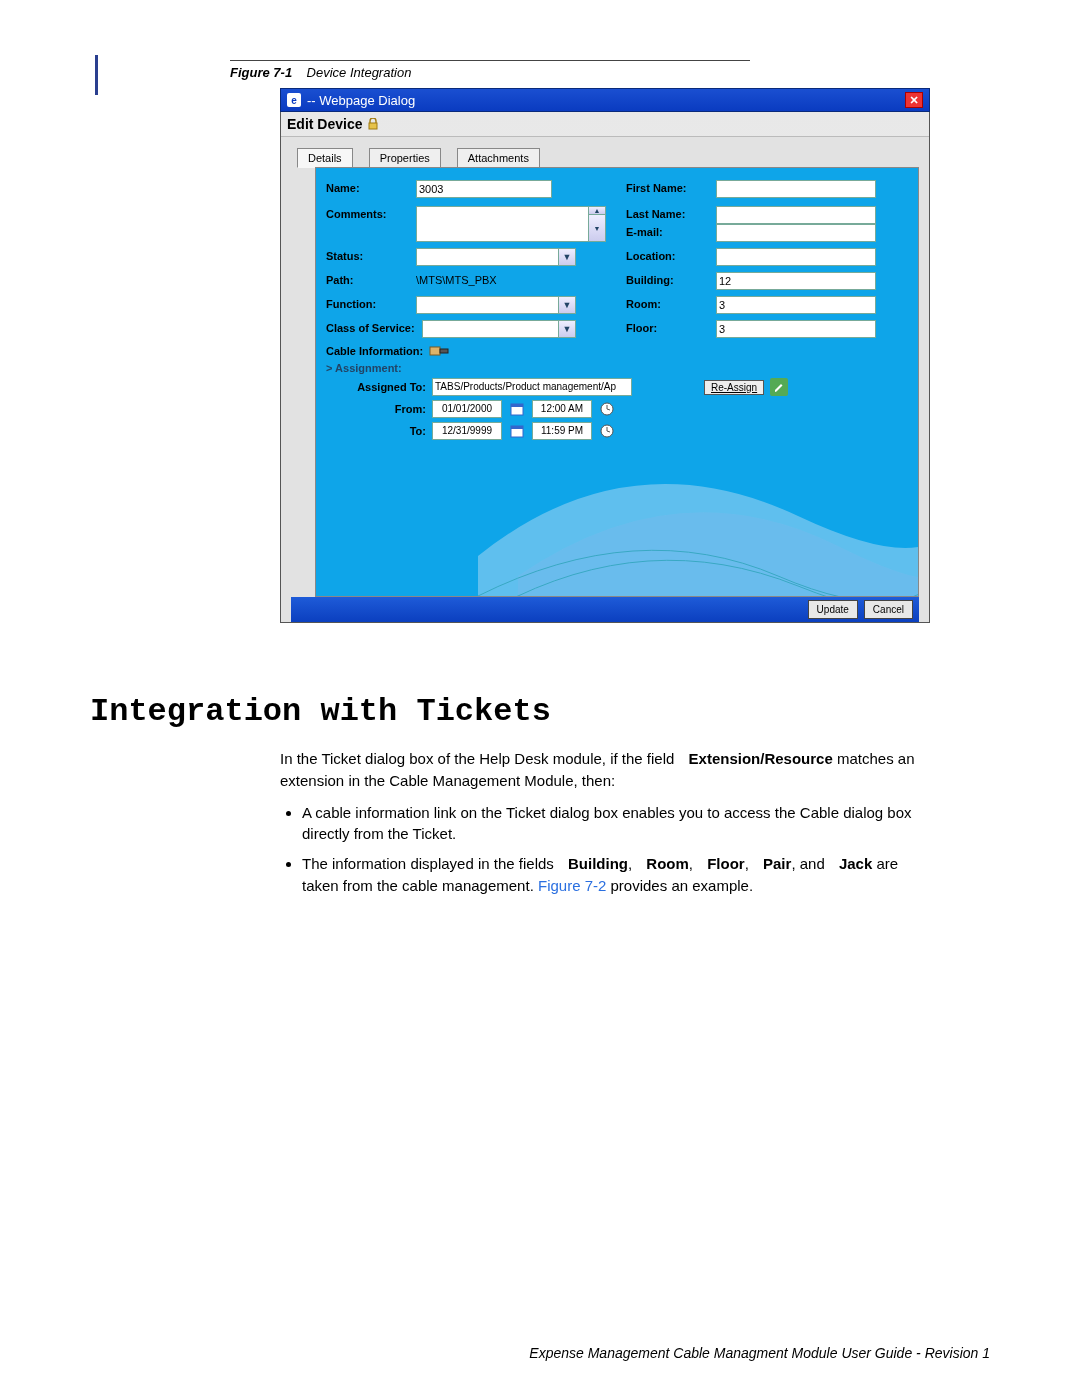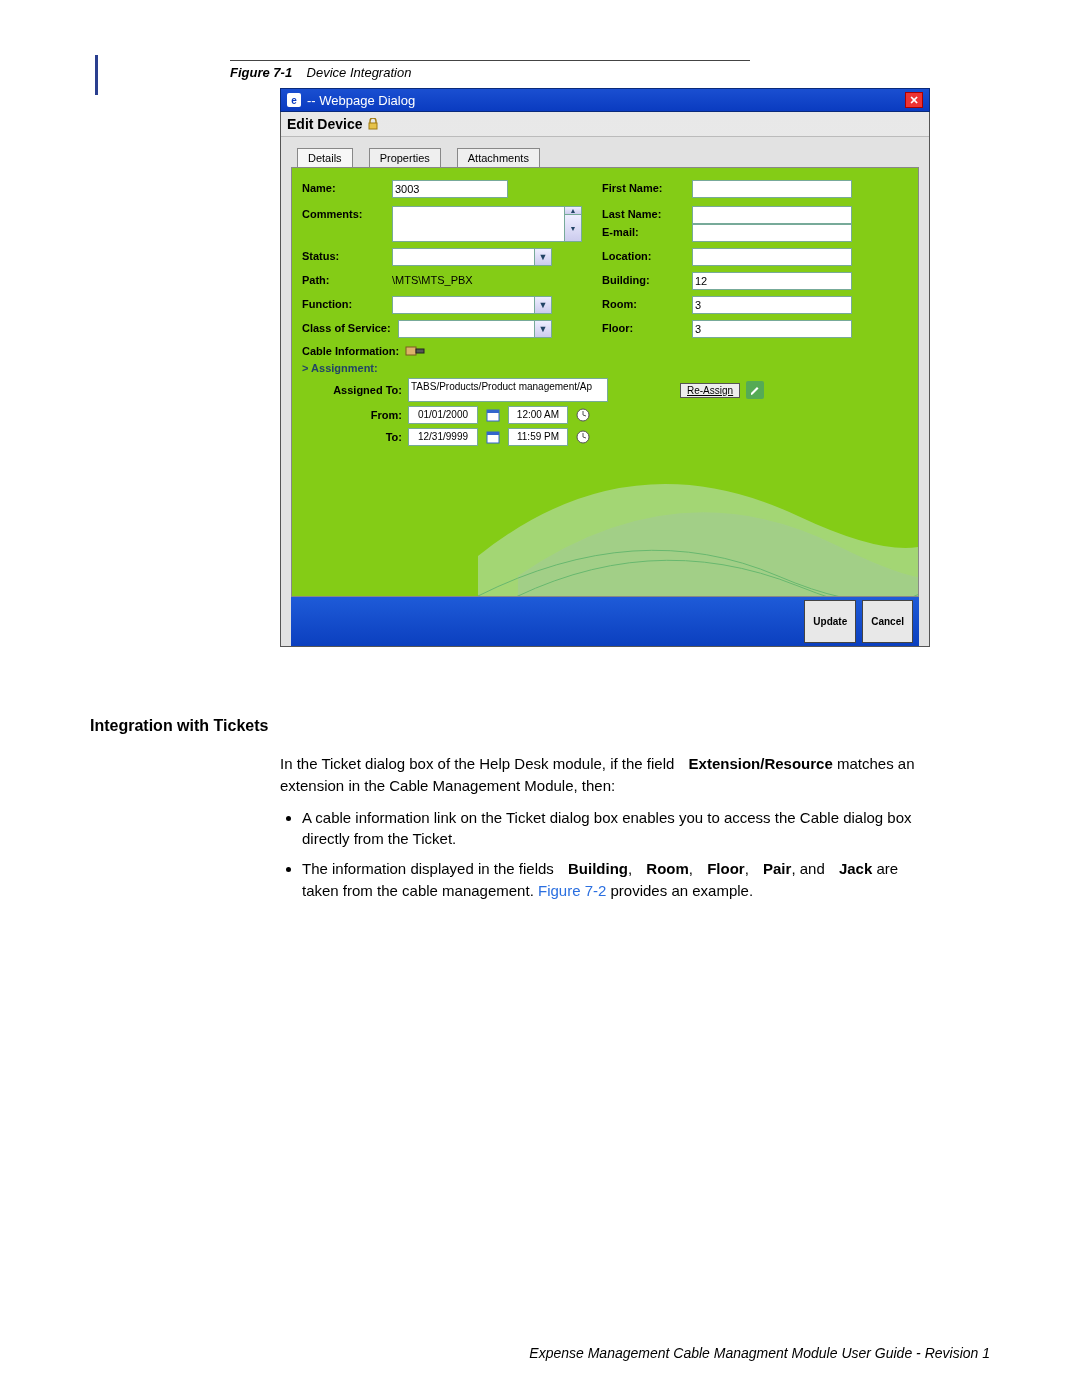--- a/index.html
+++ b/index.html
@@ -93,42 +93,43 @@
     font-size:11px; padding:3px 10px;
     background:#efefef;
     border:1px solid #888;
     border-bottom:none;
     position:relative;
     top:1px;
     cursor:pointer;
   }
   .tab.active { background:#f7f7f7; border-bottom:1px solid #f7f7f7; }
   .form-area {
-    background:#84cc16;
+    background:#0ea5e9;
     border:1px solid #888;
     padding:12px 26px 10px 10px;
     min-height:430px;
     position:relative;
     overflow:hidden;
+    margin-left:24px;
   }
   .bg-swoosh {
     position:absolute;
     right:-40px; bottom:-20px;
     width:480px; height:260px;
     pointer-events:none;
     opacity:0.6;
   }
   .row { display:flex; font-size:11px; margin-bottom:6px; }
   .col { display:flex; align-items:flex-start; }
   .col.left { width:280px; }
   .col.right { flex:1; margin-left:20px; }
   .lbl { width:90px; font-weight:bold; padding-top:2px; }
   .fld { flex:1; }
   input.txt, .txt-ro {
-    width:116px; height:18px; font-size:11px;
+    width:136px; height:18px; font-size:11px;
     border:1px solid #7a9; background:#fff;
     padding:0 2px;
   }
   .txt-ro {
     display:inline-block; line-height:16px; width:160px;
     border:1px solid #7a9; background:#fff; height:18px;
   }
   .select-box {
     display:flex; width:160px;
   }
@@ -157,21 +158,21 @@
     width:20px; height:14px;
   }
   .assign-head {
     font-size:11px; color:#246; font-weight:bold; margin-top:4px;
     cursor:pointer;
   }
   .assign-body { padding-left:30px; font-size:11px; }
   .assign-line { display:flex; align-items:center; gap:6px; margin-top:4px;}
   .assign-lbl { width:70px; text-align:right; font-weight:bold; }
   .assigned-to-box {
-    width:200px; height:24px; border:1px solid #7a9; background:#fff;
+    width:200px; height:18px; border:1px solid #7a9; background:#fff;
     font-size:10px; line-height:16px; padding:0 2px; overflow:hidden;
     white-space:nowrap;
   }
   .reassign-btn {
     font-size:10px; padding:1px 6px; border:1px solid #555;
     background:#eee; text-decoration:underline; cursor:pointer;
   }
   .edit-sq {
     width:18px; height:18px; background:#5a5;
     display:flex; align-items:center; justify-content:center;
@@ -188,27 +189,27 @@
   .time-box {
     width:60px; height:18px; border:1px solid #7a9; background:#fff;
     font-size:10px; text-align:center; line-height:16px;
   }
   .footer-bar {
     background:linear-gradient(#1e5bd8,#0b3fbf);
     padding:3px 6px;
     display:flex; justify-content:flex-end; gap:6px;
   }
   .foot-btn {
-    font-size:10px; padding:15px 8px;
-    background:#e8e8e8; border:1px solid #444; cursor:pointer;font-weight:bold;
+    font-size:10px; padding:3px 8px;
+    background:#e8e8e8; border:1px solid #444; cursor:pointer;
   }
   
   .section-heading {
-    font-family: Liberation Sans, sans-serif;
-    font-size: 16px;
+    font-family: Liberation Mono, monospace;
+    font-size: 32px;
     font-weight: bold;
     margin-top: 70px;
     margin-bottom: 18px;
   }
   .body-text {
     margin-left: 190px;
     width: 650px;
     font-family: Verdana, sans-serif;
     font-size: 15px;
     line-height: 1.45;

